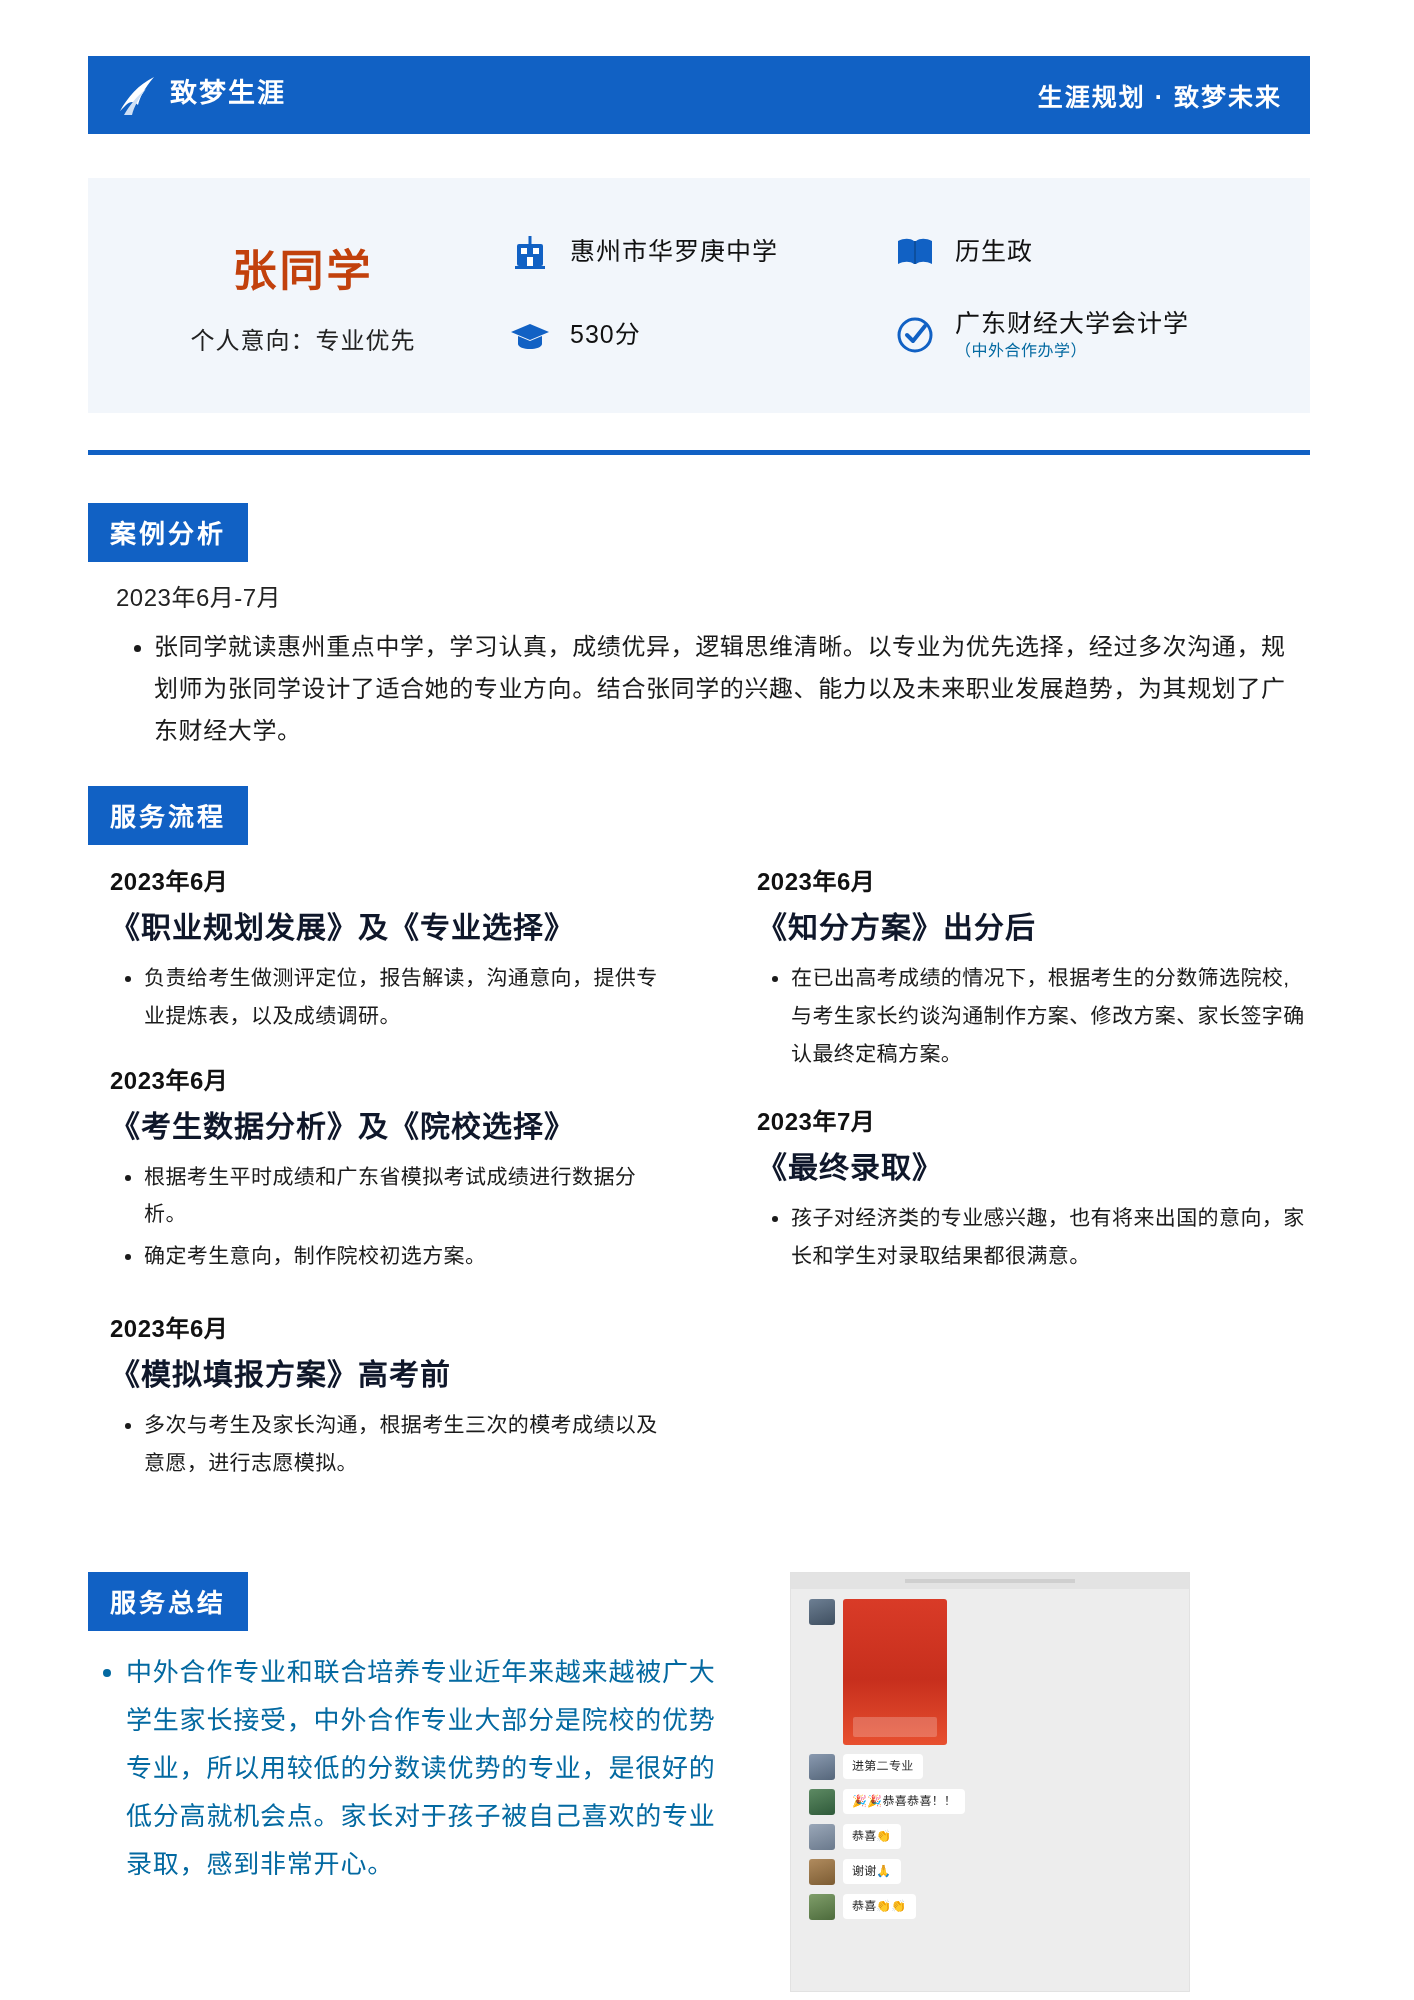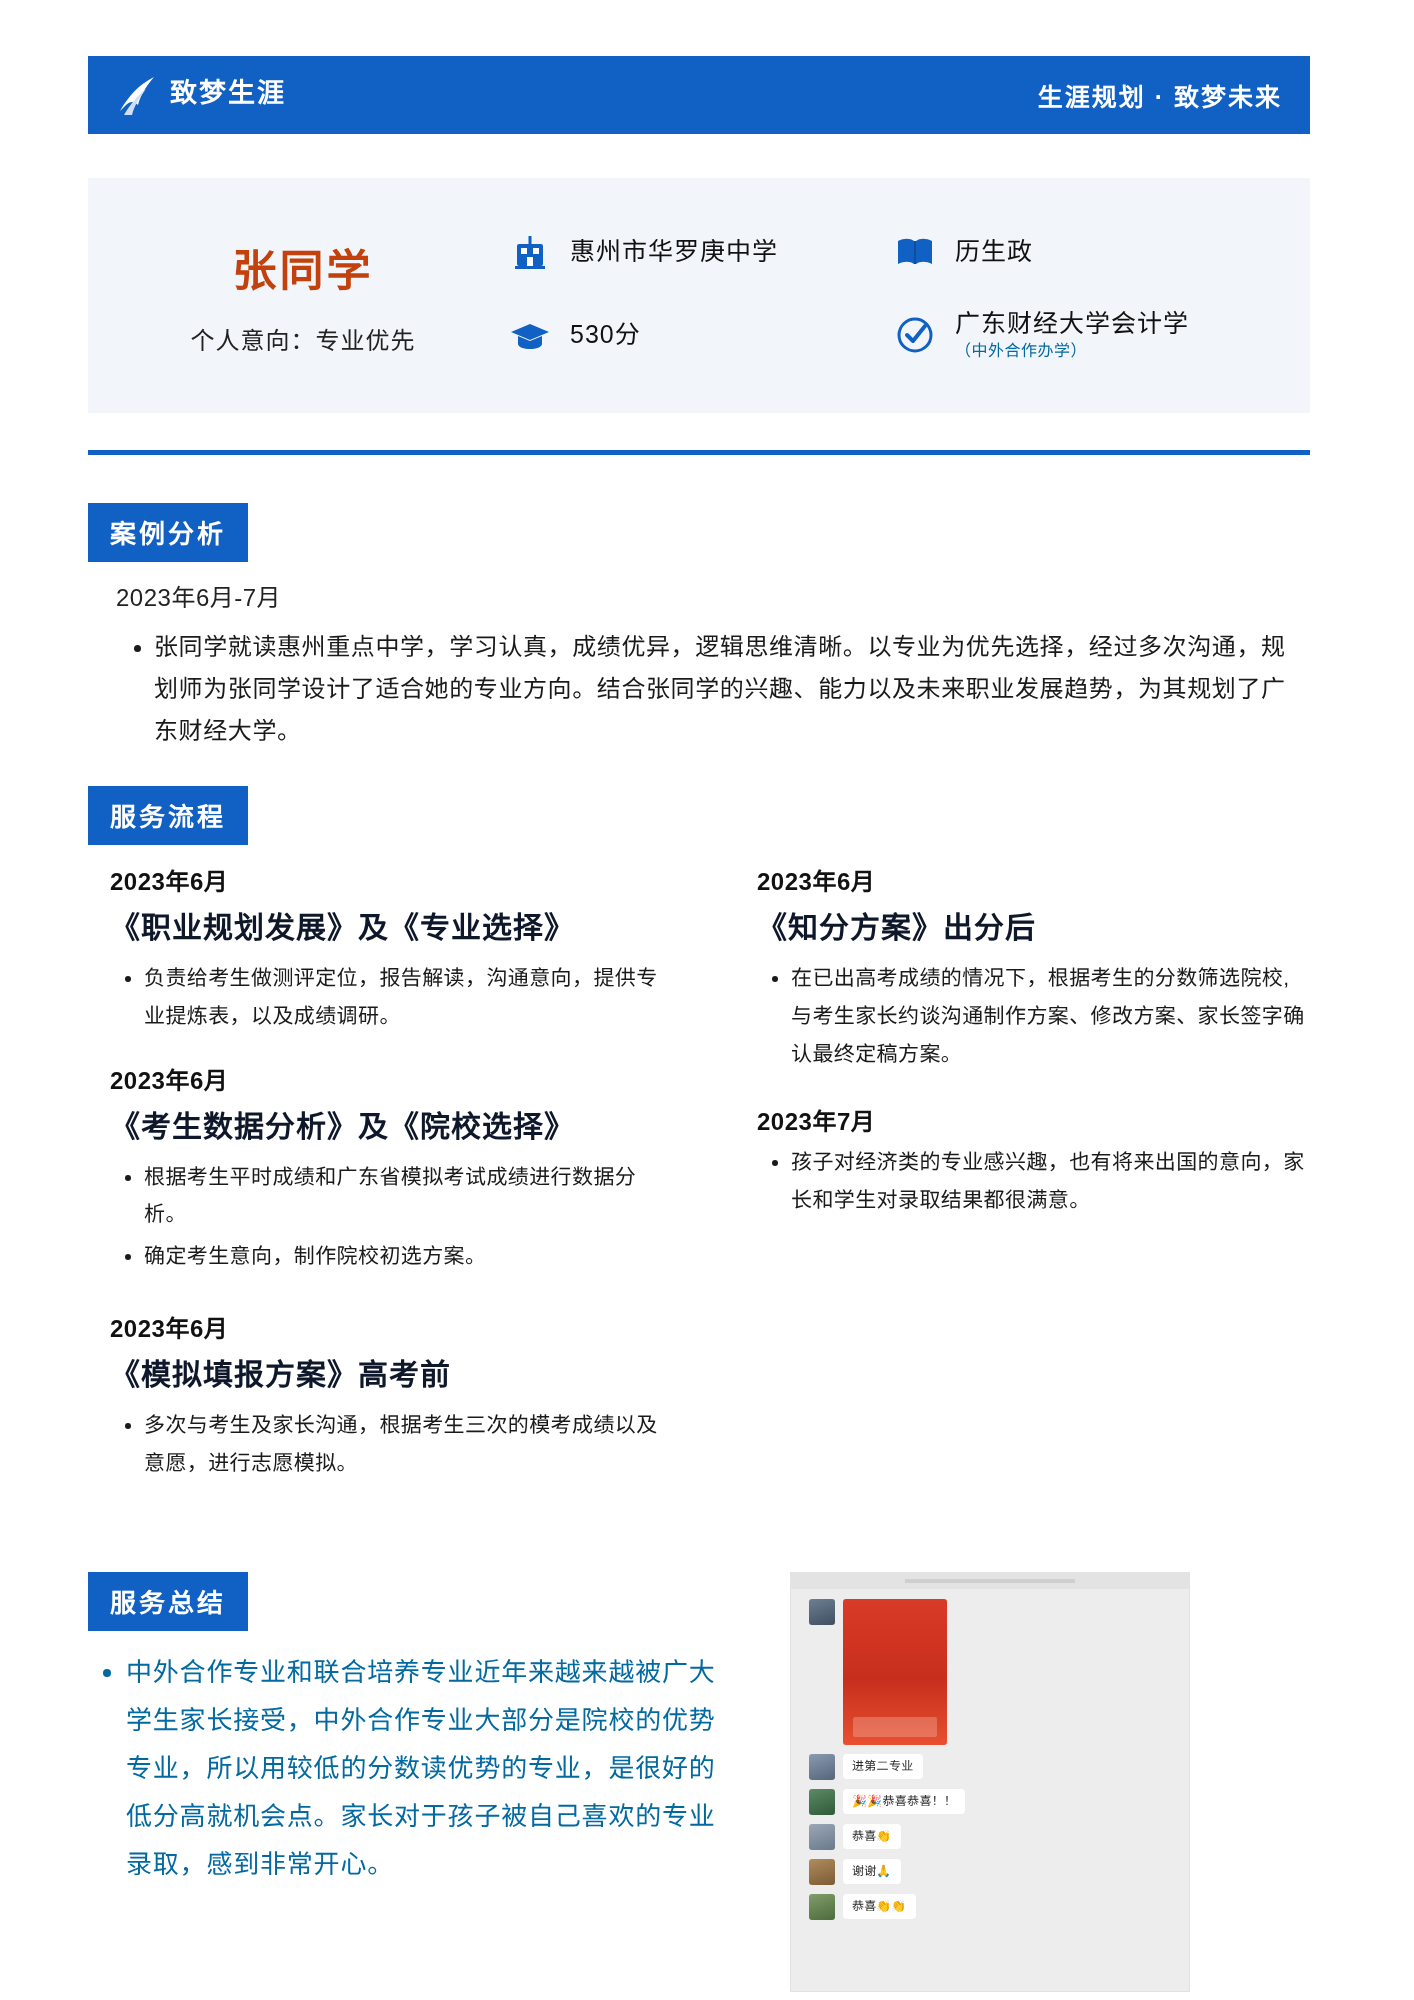--- a/index.html
+++ b/index.html
@@ -412,20 +412,21 @@
       <div class="proc-block">
         <div class="proc-date">2023年6月</div>
         <div class="proc-title">《知分方案》出分后</div>
         <ul class="bul-sm">
           <li>在已出高考成绩的情况下，根据考生的分数筛选院校,与考生家长约谈沟通制作方案、修改方案、家长签字确认最终定稿方案。</li>
         </ul>
       </div>
 
       <div class="proc-block" style="margin-top:30px;">
         <div class="proc-date">2023年7月</div>
+        <div class="proc-title">《最终录取》</div>
         <ul class="bul-sm">
           <li>孩子对经济类的专业感兴趣，也有将来出国的意向，家长和学生对录取结果都很满意。</li>
         </ul>
       </div>
 
     </div>
   </div>
 
   <div class="sect-summary">
     <span class="tag">服务总结</span>

